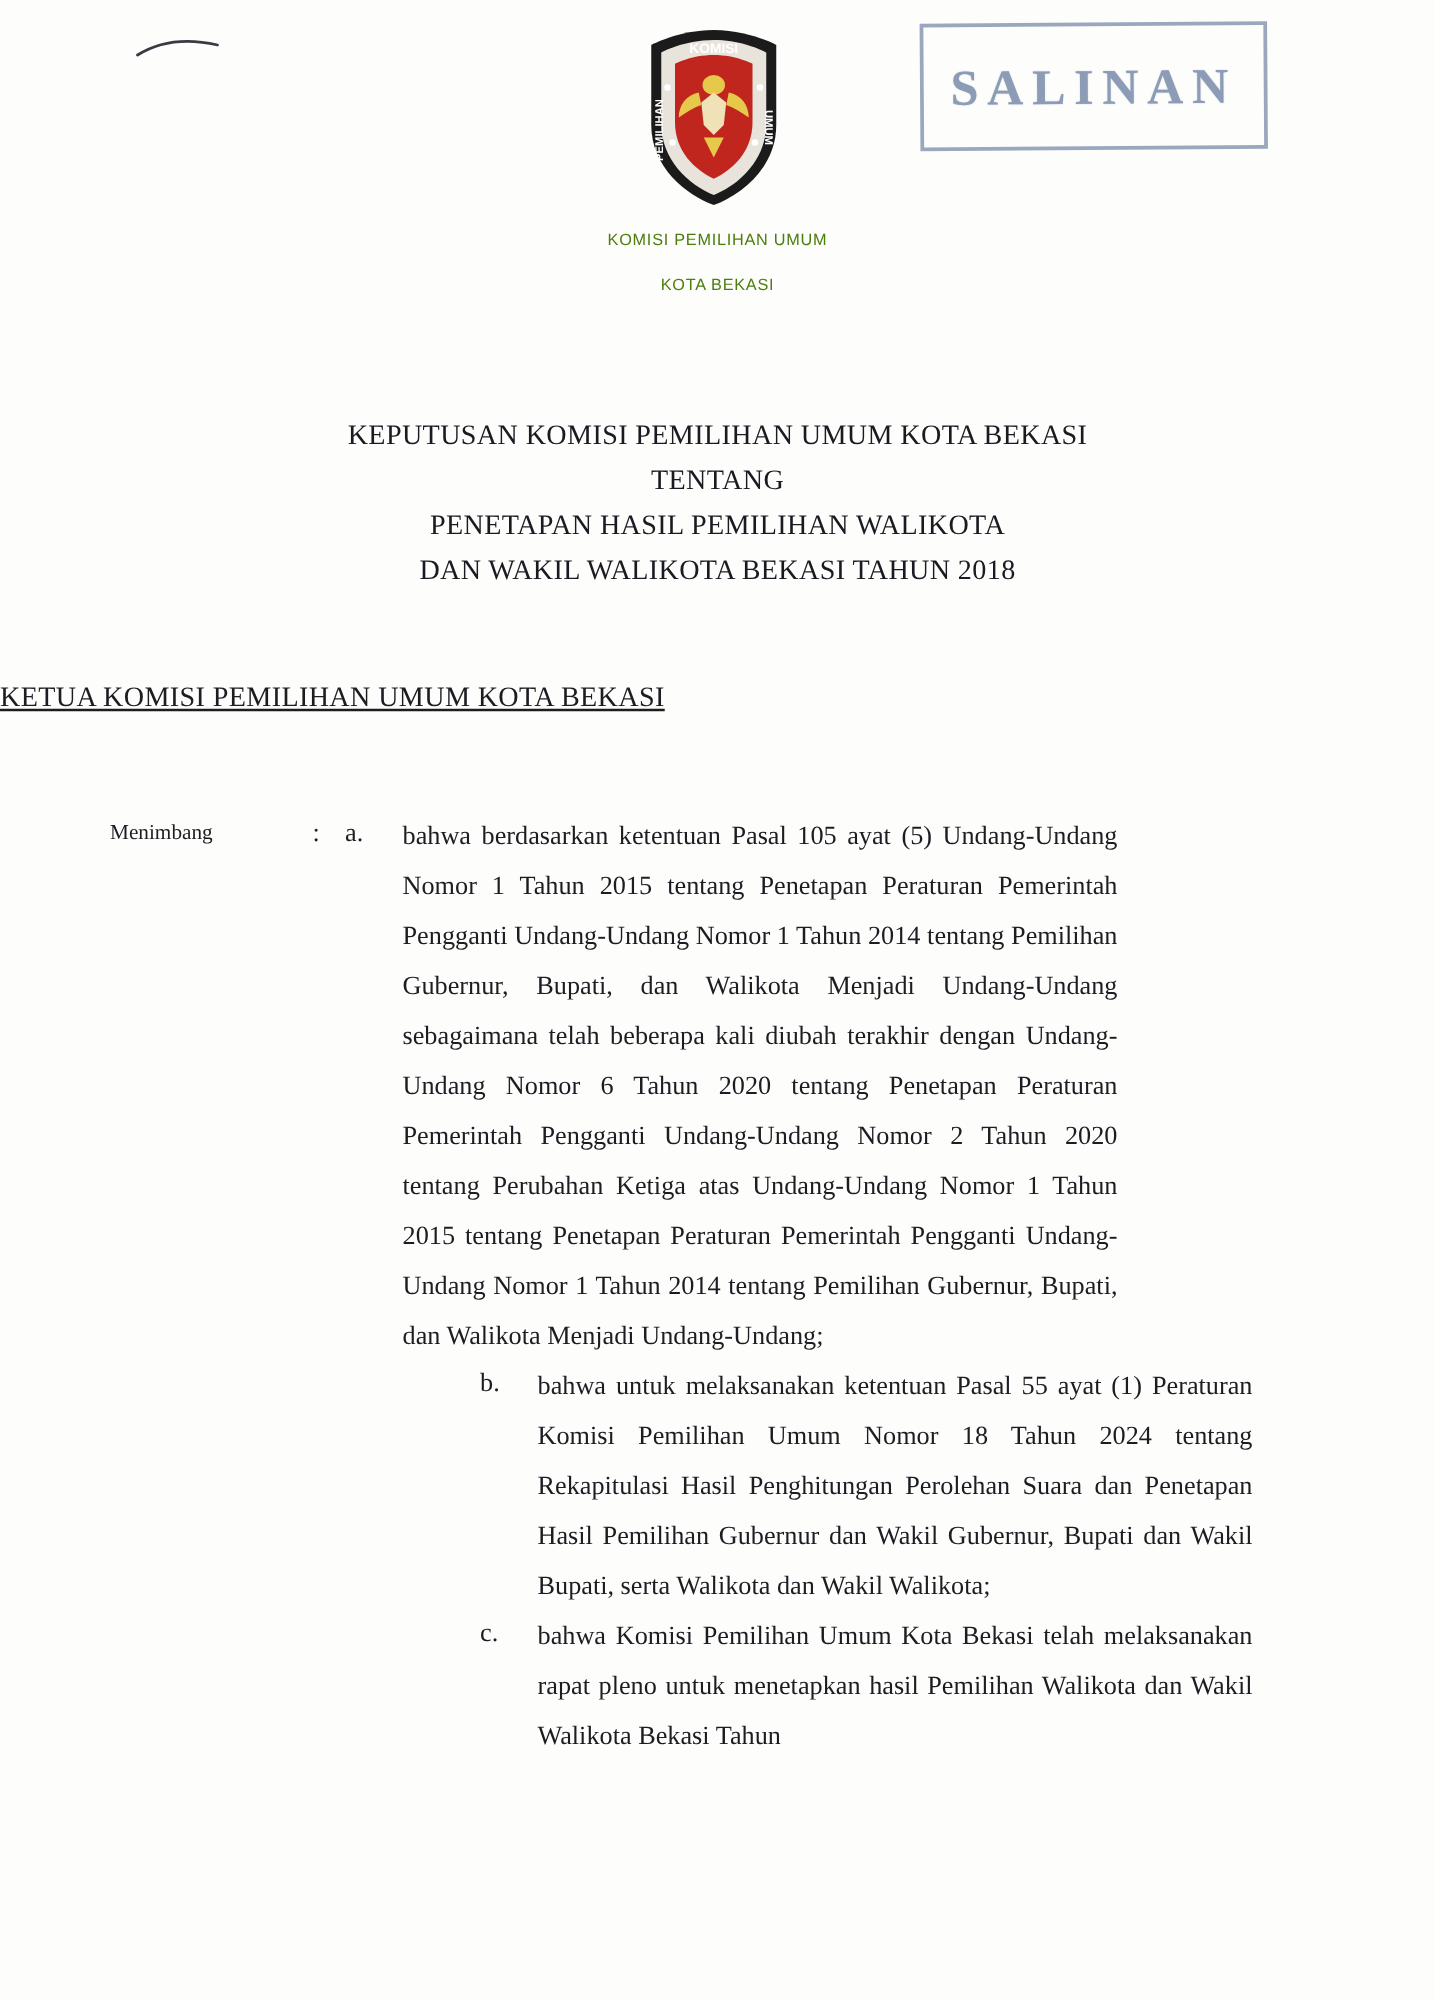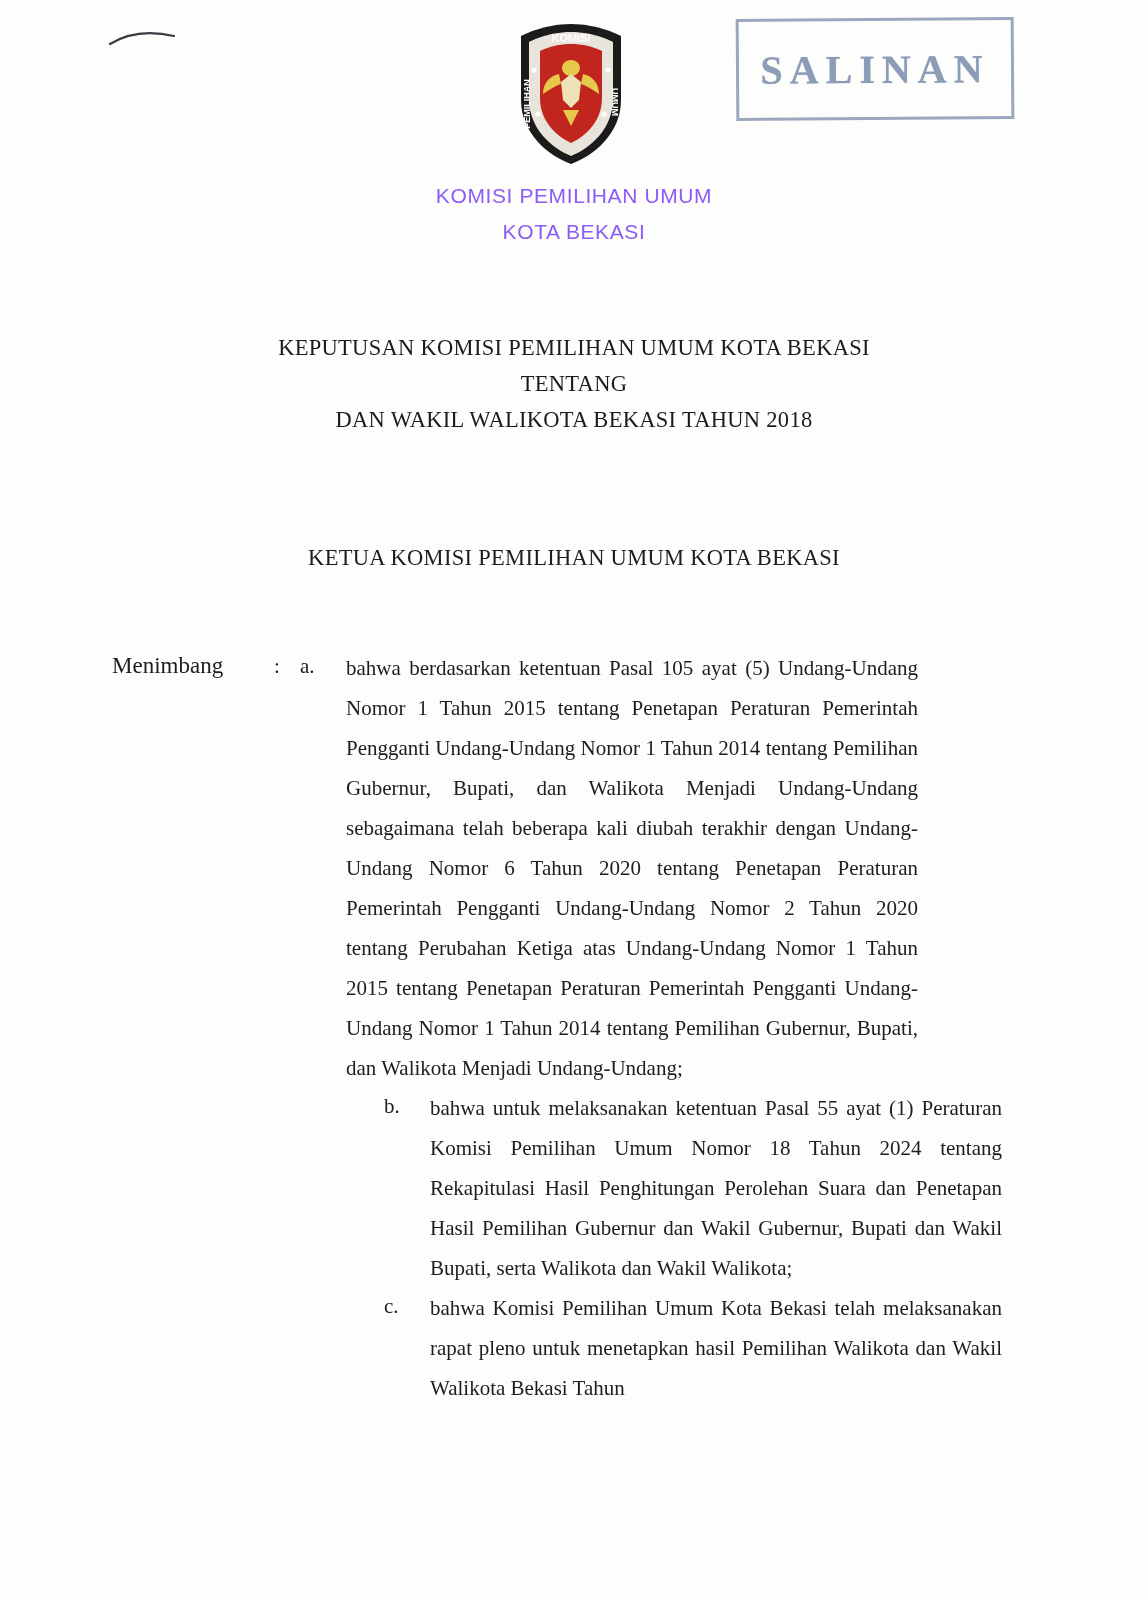--- a/index.html
+++ b/index.html
@@ -64,23 +64,23 @@
     text-align: center;
   }
 
   
   .inst {
     position: absolute;
     left: 0;
     right: 0;
     text-align: center;
     font-family: "Liberation Sans", sans-serif;
-    font-size: 21px;
+    font-size: 13px;
     letter-spacing: 0.6px;
-    color: #8b5cf6;
+    color: #4d7c0f;
   }
   .inst-1 { top: 184px; }
   .inst-2 { top: 220px; }
 
   
   .title-block {
     position: absolute;
     left: 0;
     right: 0;
     top: 330px;
@@ -91,40 +91,41 @@
     line-height: 36px;
     letter-spacing: 0.3px;
     color: #1a1a22;
   }
 
   .ketua {
     position: absolute;
     left: 0;
     right: 0;
     top: 545px;
-    text-align: center;
+    text-align: left;
     font-size: 22.5px;
     letter-spacing: 0.3px;
+    text-decoration: underline;
   }
 
   
   .considering {
     position: absolute;
     left: 0;
     top: 648px;
     width: 1148px;
   }
   .cons-row {
     display: flex;
     align-items: flex-start;
   }
   .cons-label {
     width: 162px;
-    margin-left: 112px;
-    font-size: 23px;
+    margin-left: 88px;
+    font-size: 17px;
     line-height: 36px;
   }
   .cons-colon {
     width: 26px;
     font-size: 21px;
     line-height: 36px;
   }
   .cons-letter {
     width: 46px;
     font-size: 21px;
@@ -182,20 +183,21 @@
       <text x="99" y="80" text-anchor="middle" font-family="Liberation Sans, sans-serif" font-size="9" font-weight="bold" fill="#ffffff" transform="rotate(90 99 80)">UMUM</text>
     </svg>
   </div>
 
   <div class="inst inst-1">KOMISI PEMILIHAN UMUM</div>
   <div class="inst inst-2">KOTA BEKASI</div>
 
   <div class="title-block">
     <div>KEPUTUSAN KOMISI PEMILIHAN UMUM KOTA BEKASI</div>
     <div>TENTANG</div>
+    <div>PENETAPAN HASIL PEMILIHAN WALIKOTA</div>
     <div>DAN WAKIL WALIKOTA BEKASI TAHUN 2018</div>
   </div>
 
   <div class="ketua">KETUA KOMISI PEMILIHAN UMUM KOTA BEKASI</div>
 
   <div class="considering">
 
     <div class="cons-row">
       <div class="cons-label">Menimbang</div>
       <div class="cons-colon">:</div>

